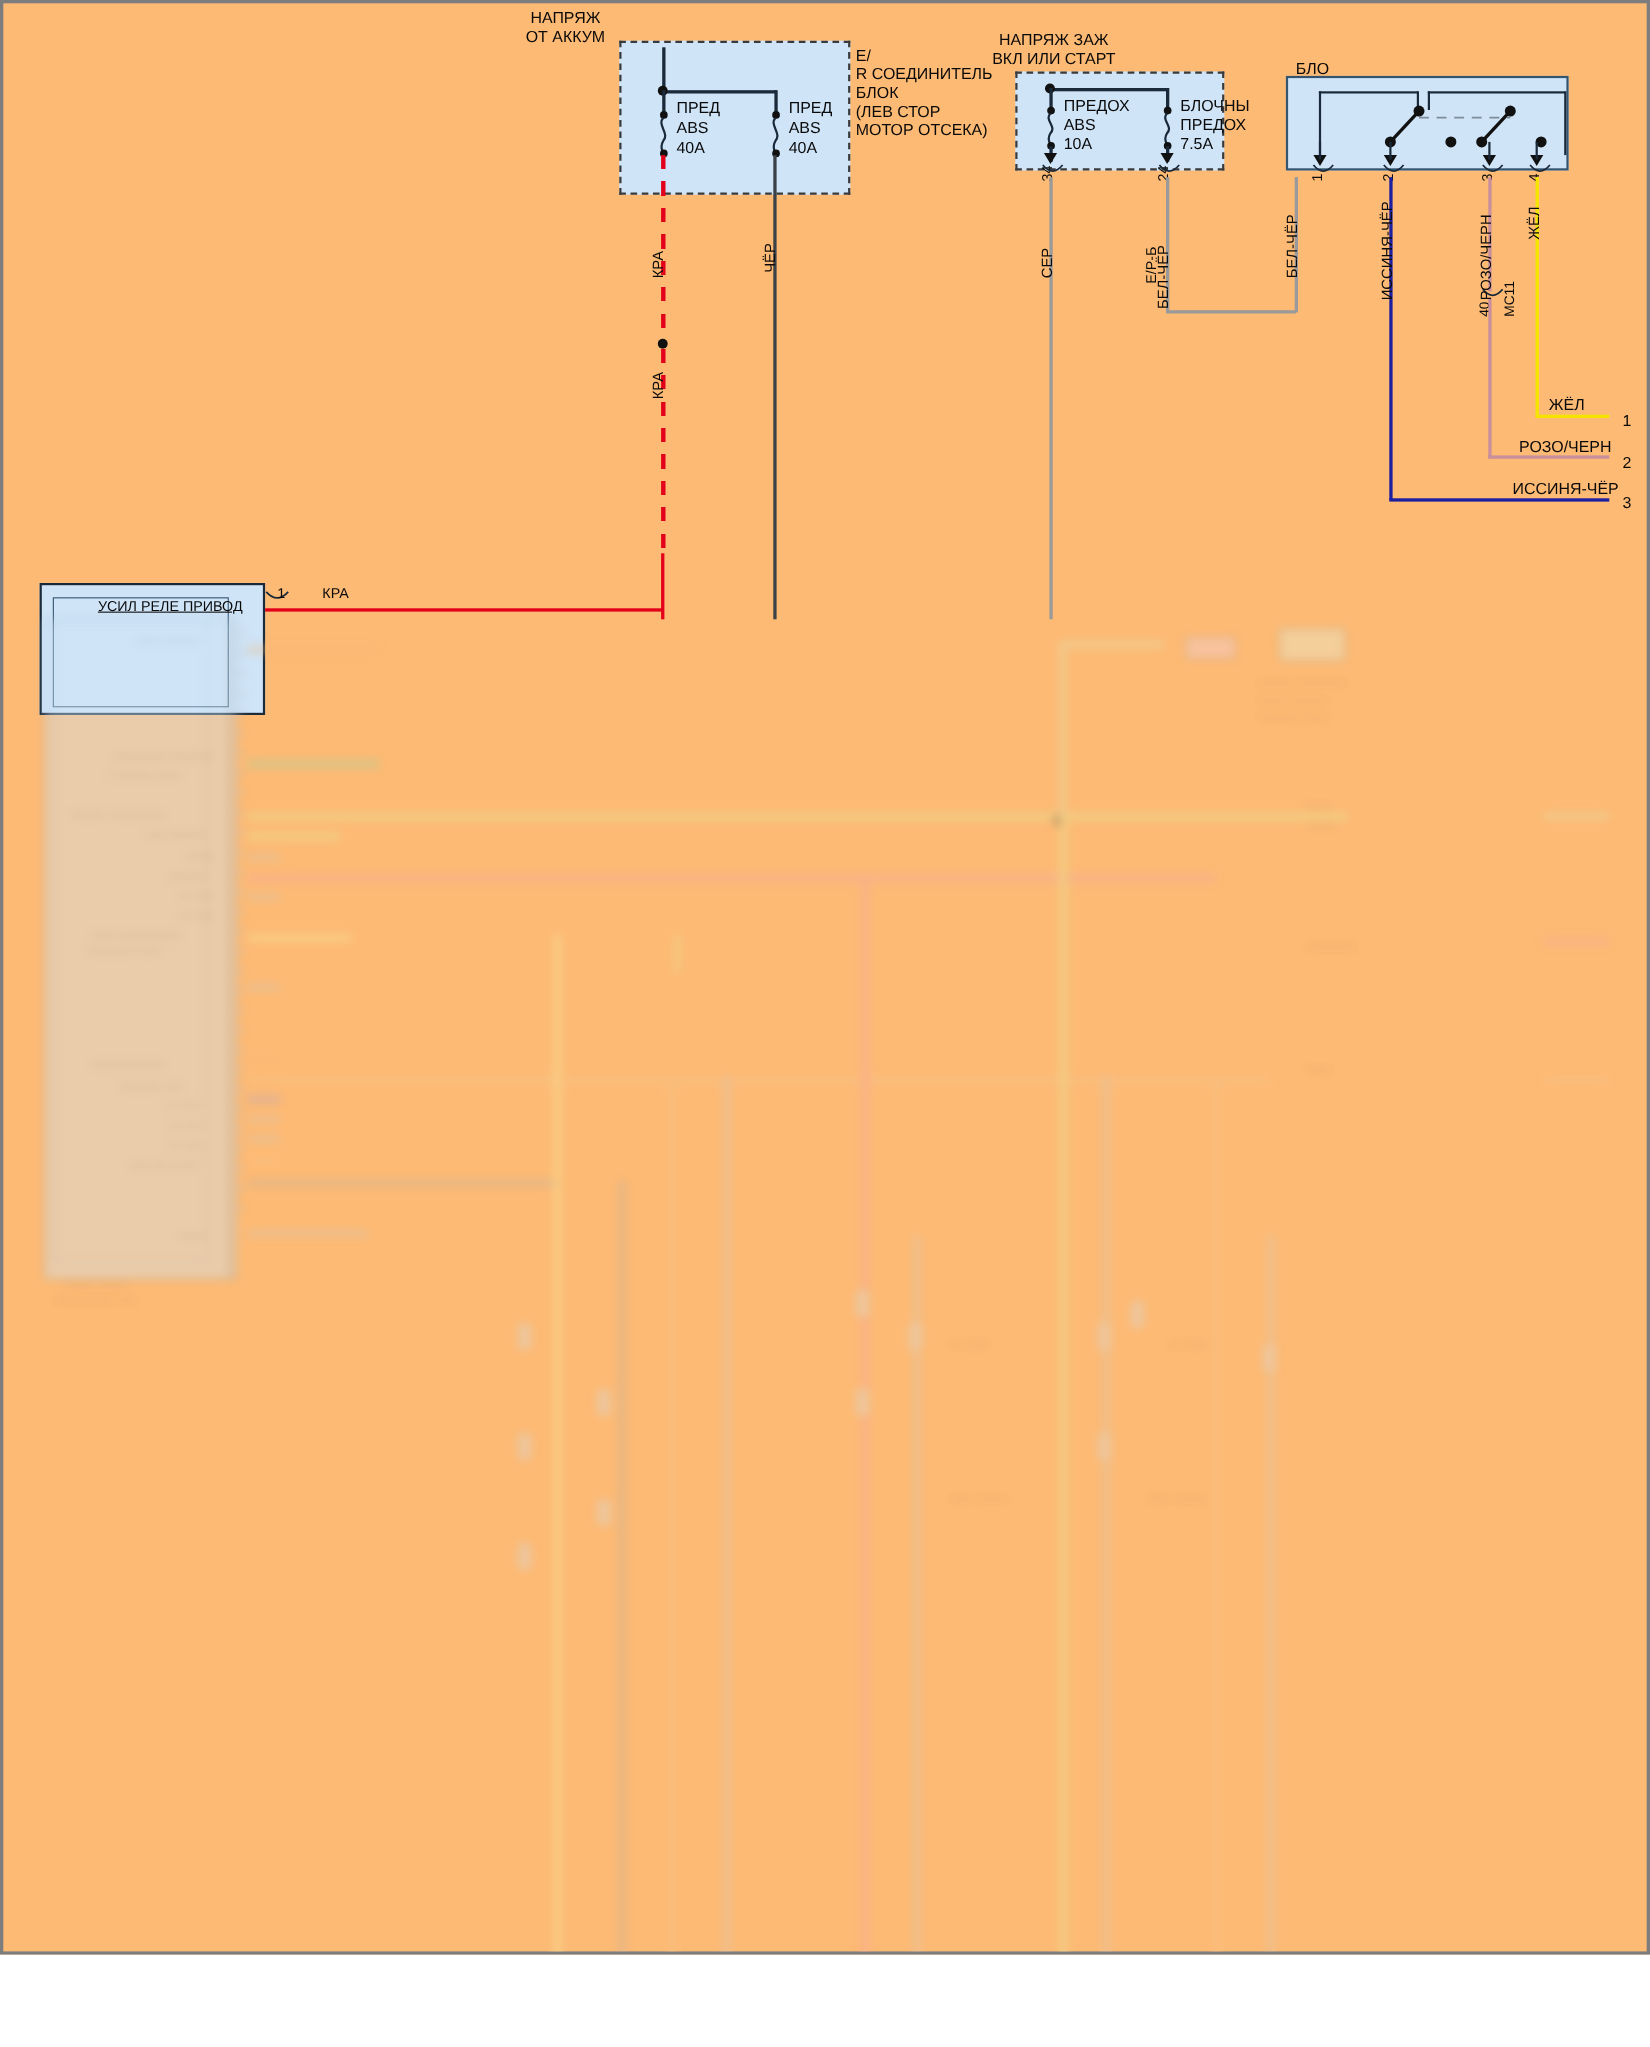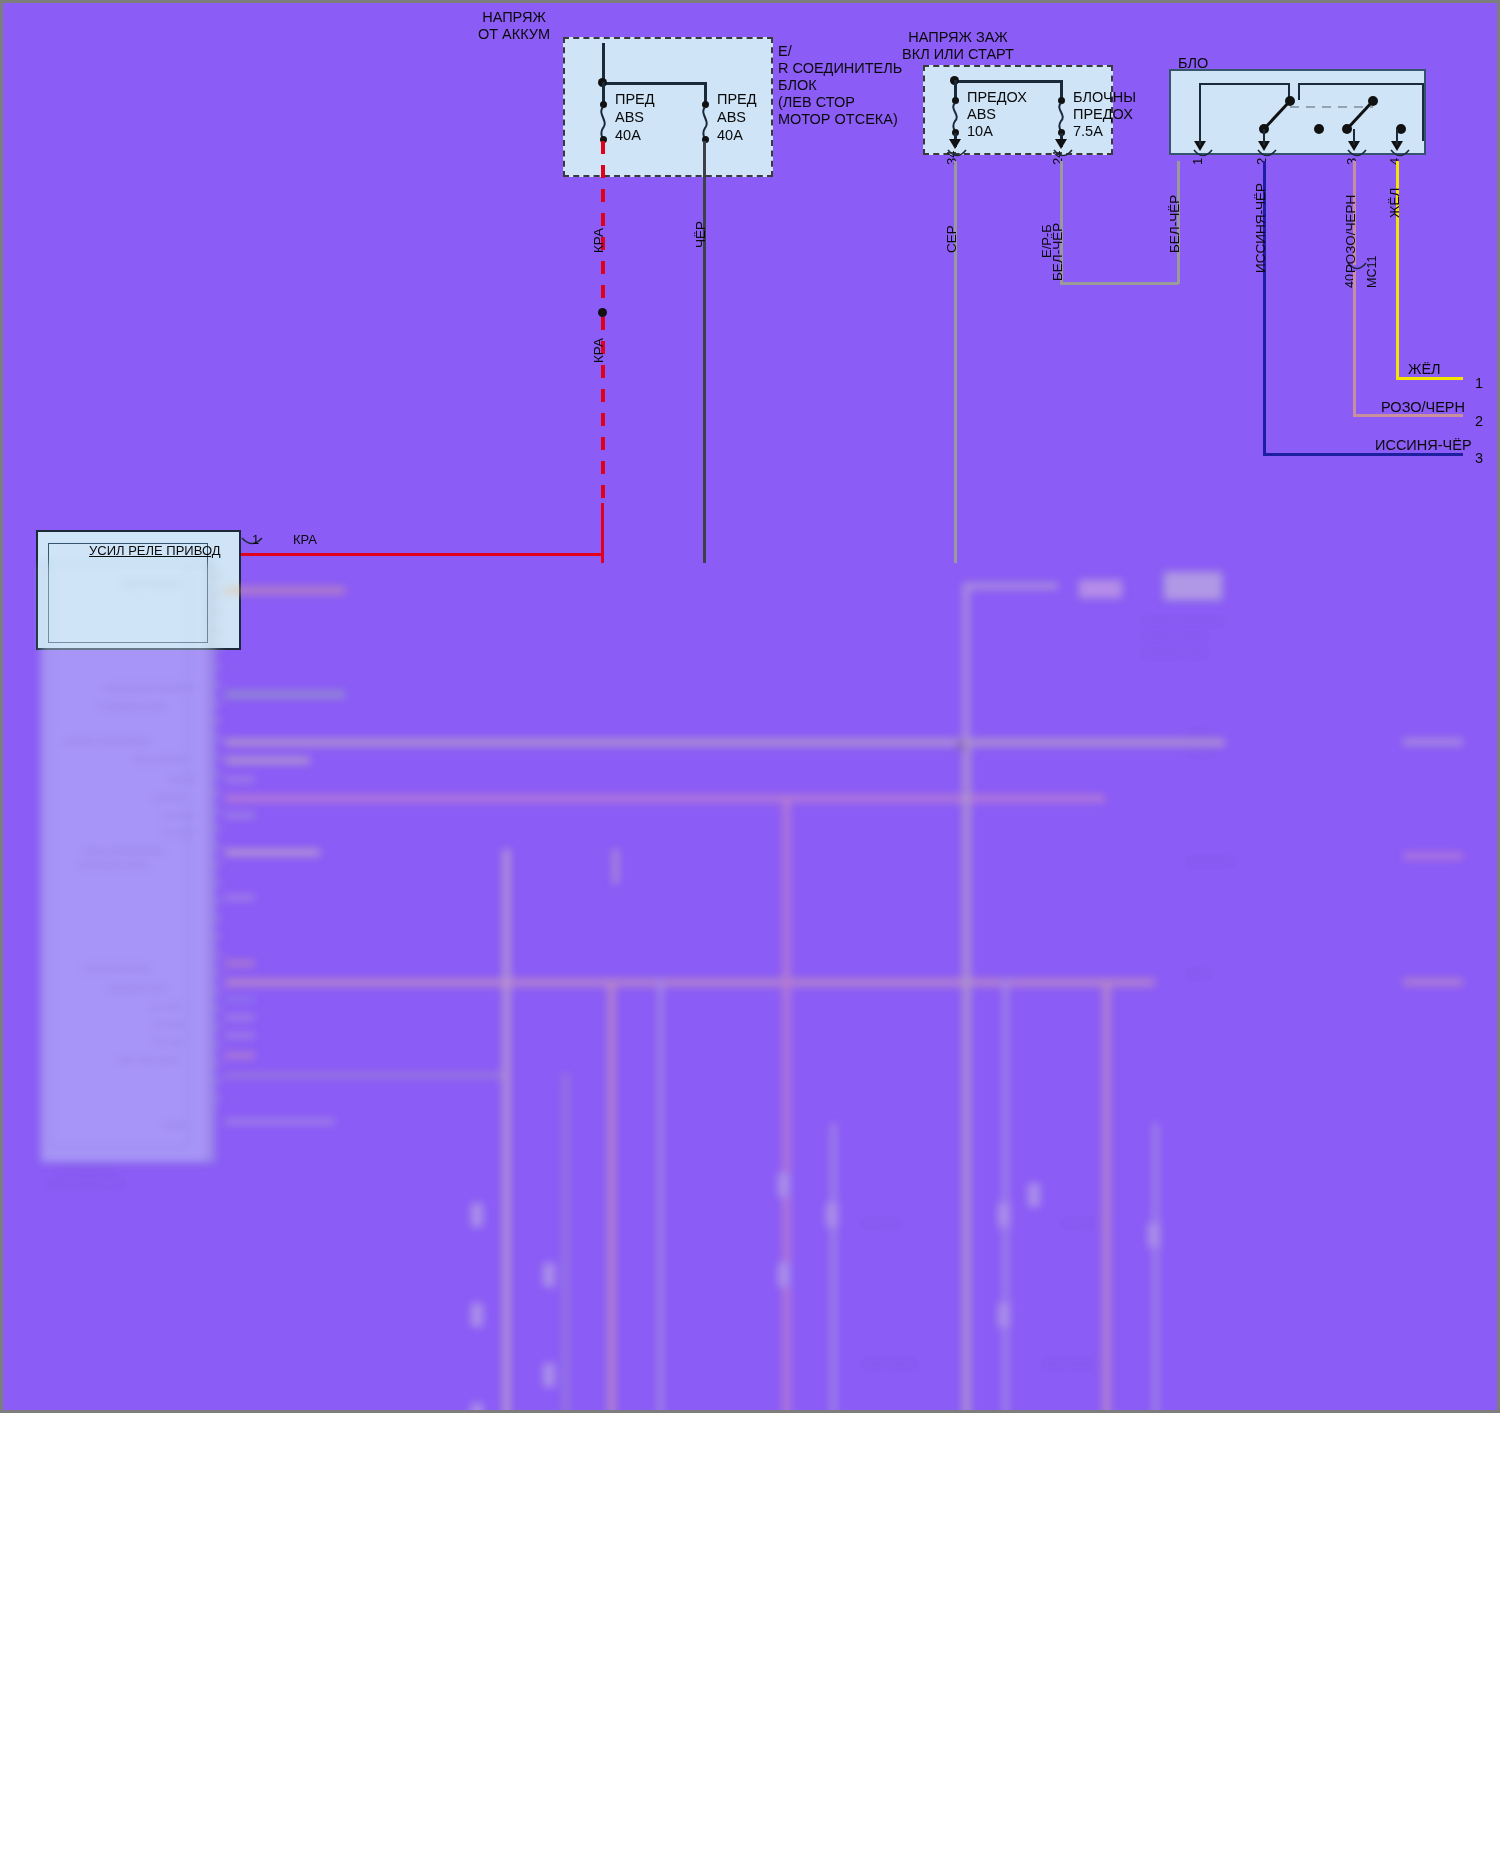--- a/index.html
+++ b/index.html
@@ -1,17 +1,17 @@
 <!DOCTYPE html>
 <html><head>
 <meta charset="utf-8">
 <style>
   html,body{margin:0;padding:0;background:#ffffff;}
   body{font-family:"Liberation Sans","DejaVu Sans",sans-serif;}
-  #page{position:relative;width:1500px;height:1413px;background:#8b5cf6;overflow:hidden;
+  #page{position:relative;width:1500px;height:1777px;background:#fdba74;overflow:hidden;
         border:3px solid #7d7d7d;box-sizing:border-box;}
 
   
   .lbl{position:absolute;font-size:14.5px;color:#0a0a0a;line-height:17px;white-space:pre;letter-spacing:0px;}
   .lbl.c{text-align:center;}
   .vlbl{position:absolute;font-size:13.5px;color:#0a0a0a;white-space:nowrap;
         transform-origin:0 0;transform:rotate(-90deg);}
   .blk{position:absolute;background:#cfe4f7;border:2px solid #35546e;box-sizing:border-box;}
   .blk.dash{background:#cfe4f7;border:2px dashed #3a3a3a;}
   .innerbox{position:absolute;border:1.5px solid #35546e;box-sizing:border-box;background:transparent;}

